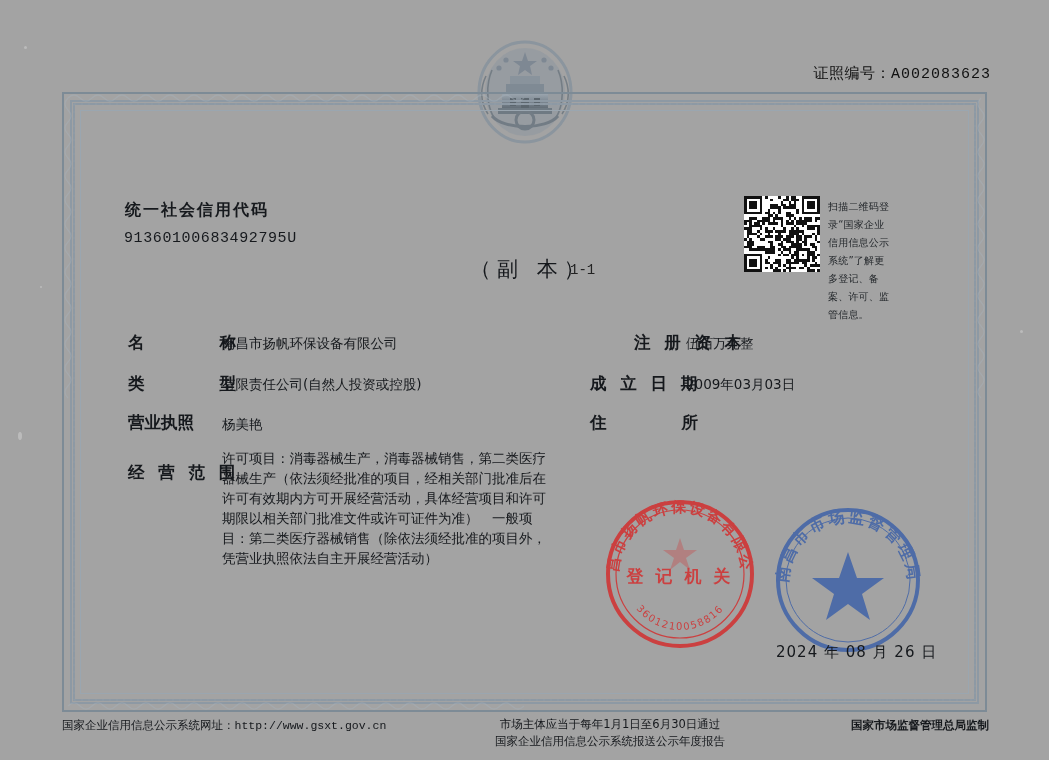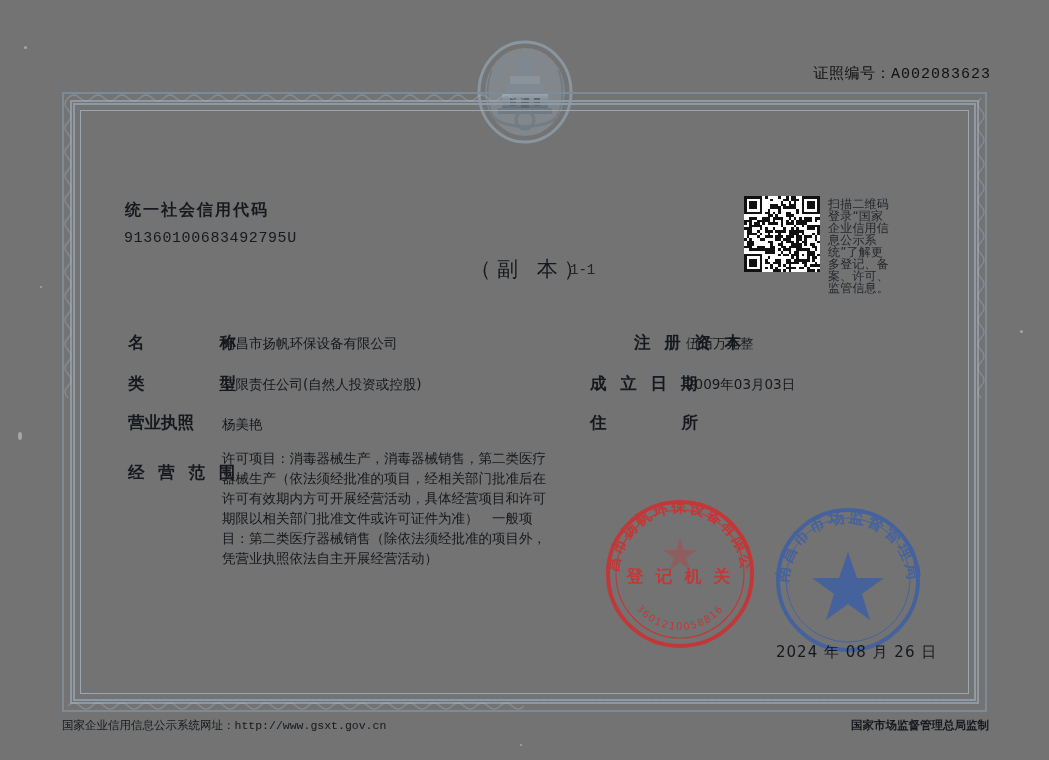--- a/index.html
+++ b/index.html
@@ -14,21 +14,21 @@
     color: #1a1a1a;
     position: relative;
     overflow: hidden;
   }
 
   
   #page {
     position: absolute;
     left: 0; top: 0;
     width: 1049px; height: 760px;
-    background: #737373;
+    background: #a3a3a3;
   }
 
   
   .speck {
     position: absolute;
     background: #cfcfcf;
     border-radius: 50%;
     opacity: .55;
   }
 
@@ -135,22 +135,22 @@
   #qr-block {
     position: absolute;
     left: 744px; top: 196px;
     width: 76px; height: 76px;
   }
   #qr-canvas { display:block; width:76px; height:76px; }
   #qr-note {
     position: absolute;
     left: 828px; top: 198px;
     width: 66px;
-    font-size: 12px;
-    line-height: 12px;
+    font-size: 10px;
+    line-height: 18px;
     color: #23272b;
     font-family: "DejaVu Sans", sans-serif;
     letter-spacing: .2px;
   }
 
   
   .field-label {
     position: absolute;
     font-size: 16.5px;
     font-weight: bold;
@@ -781,15 +781,19 @@
         <polygon points="80,52 89,78 116,78 94,94 102,120 80,104 58,120 66,94 44,78 71,78" fill="#3a5fa8"></polygon>
       </g>
     </svg>
   </div>
 
   <div id="issue-date">2024 年  08 月 26 日</div>
 
   <div class="footer-text" id="footer-left">
     <span>国家企业信用信息公示系统网址：</span><span class="url">http://www.gsxt.gov.cn</span>
   </div>
+  <div class="footer-text" id="footer-center">
+    <div>市场主体应当于每年1月1日至6月30日通过</div>
+    <div>国家企业信用信息公示系统报送公示年度报告</div>
+  </div>
   <div class="footer-text" id="footer-right">国家市场监督管理总局监制</div>
 
 </div>
 
 </body></html>

